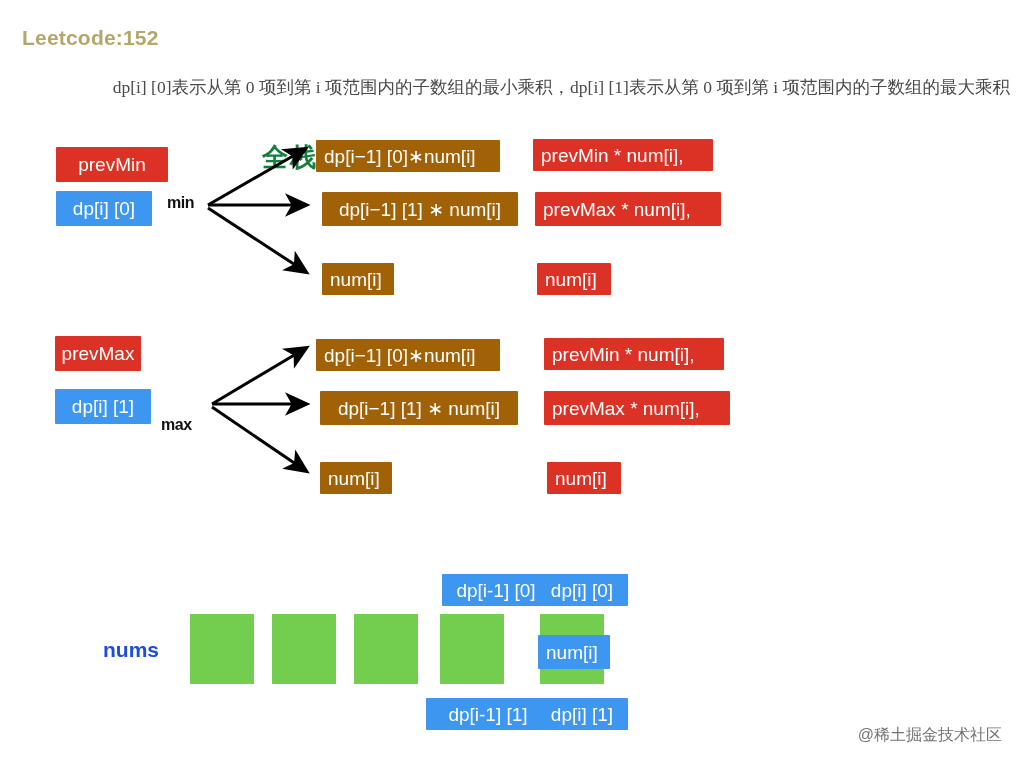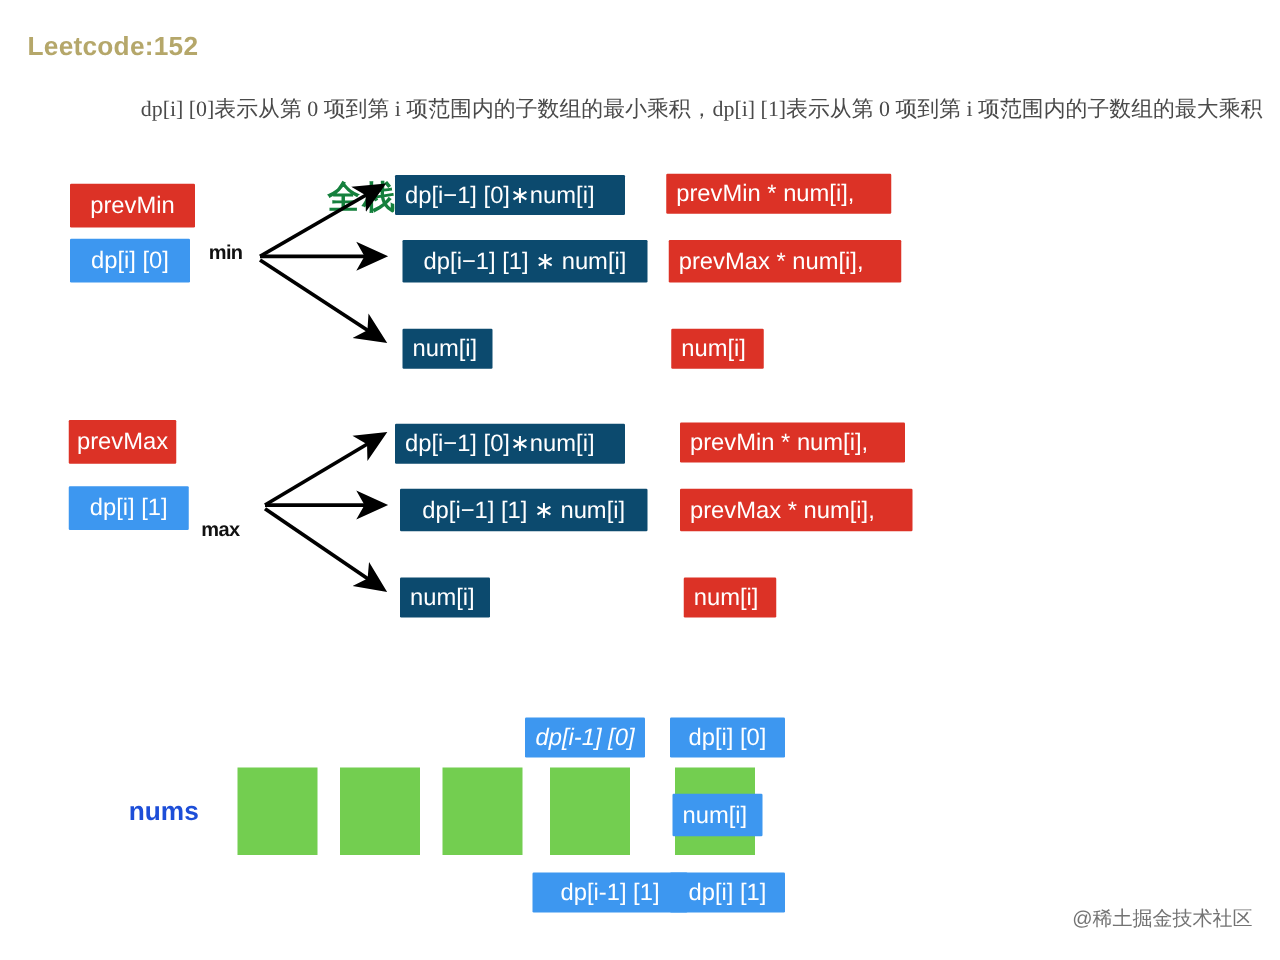--- a/index.html
+++ b/index.html
@@ -51,21 +51,21 @@
     justify-content: center;
     color: #ffffff;
     font-size: 19px;
     font-weight: 500;
     line-height: 1;
     white-space: nowrap;
     padding: 0 8px;
     border-radius: 1px;
   }
   .red   { background: #dc3226; }
-  .green { background: #0c4a6e; }
+  .green { background: #a16207; }
   .blue  { background: #3d97f0; }
 
   .op-label {
     position: absolute;
     font-size: 16px;
     font-weight: bold;
     color: #111111;
     letter-spacing: -0.5px;
   }
 
@@ -115,21 +115,21 @@
 <body>
 
 <div id="page">
 
   <div id="title">Leetcode:152</div>
 
   <div id="desc">dp[i] [0]表示从第 0 项到第 i 项范围内的子数组的最小乘积，dp[i] [1]表示从第 0 项到第 i 项范围内的子数组的最大乘积</div>
 
   <div class="watermark" id="wm-center">全栈</div>
 
-  <div class="box red" style="left:56px;  top:147px; width:100px; height:35px;">prevMin</div>
+  <div class="box red" style="left:56px;  top:147px; width:112px; height:35px;">prevMin</div>
   <div class="box blue" style="left:56px;  top:191px; width:96px;  height:35px;">dp[i] [0]</div>
 
   <div class="op-label" style="left:167px; top:194px;">min</div>
 
   <div class="box green" style="left:316px; top:140px; width:184px; height:32px; justify-content:flex-start;">dp[i−1] [0]∗num[i]</div>
   <div class="box green" style="left:322px; top:192px; width:196px; height:34px;">dp[i−1] [1] ∗ num[i]</div>
   <div class="box green" style="left:322px; top:263px; width:72px;  height:32px; justify-content:flex-start;">num[i]</div>
 
   <div class="box red" style="left:533px; top:139px; width:180px; height:32px; justify-content:flex-start;">prevMin * num[i],</div>
   <div class="box red" style="left:535px; top:192px; width:186px; height:34px; justify-content:flex-start;">prevMax * num[i],</div>
@@ -149,21 +149,21 @@
   <div class="box red" style="left:547px; top:462px; width:74px;  height:32px; justify-content:flex-start;">num[i]</div>
 
   <div id="nums-label" style="left:103px; top:638px;">nums</div>
 
   <div class="cell" style="left:190px; top:614px; width:64px; height:70px;"></div>
   <div class="cell" style="left:272px; top:614px; width:64px; height:70px;"></div>
   <div class="cell" style="left:354px; top:614px; width:64px; height:70px;"></div>
   <div class="cell" style="left:440px; top:614px; width:64px; height:70px;"></div>
   <div class="cell" style="left:540px; top:614px; width:64px; height:70px;"></div>
 
-  <div class="box blue" style="left:420px; top:574px; width:96px; height:32px;font-style:italic;">dp[i-1] [0]</div>
+  <div class="box blue" style="left:442px; top:574px; width:108px; height:32px;">dp[i-1] [0]</div>
   <div class="box blue" style="left:536px; top:574px; width:92px;  height:32px;">dp[i] [0]</div>
 
   <div class="box blue" style="left:426px; top:698px; width:124px; height:32px;">dp[i-1] [1]</div>
   <div class="box blue" style="left:536px; top:698px; width:92px;  height:32px;">dp[i] [1]</div>
 
   <div class="box blue" style="left:538px; top:635px; width:72px; height:34px; justify-content:flex-start; z-index:5;">num[i]</div>
 
   <svg id="arrows" viewBox="0 0 1024 768">
     <defs>
       <marker id="ah" markerWidth="9" markerHeight="9" refX="7" refY="4.5" orient="auto" markerUnits="strokeWidth">

